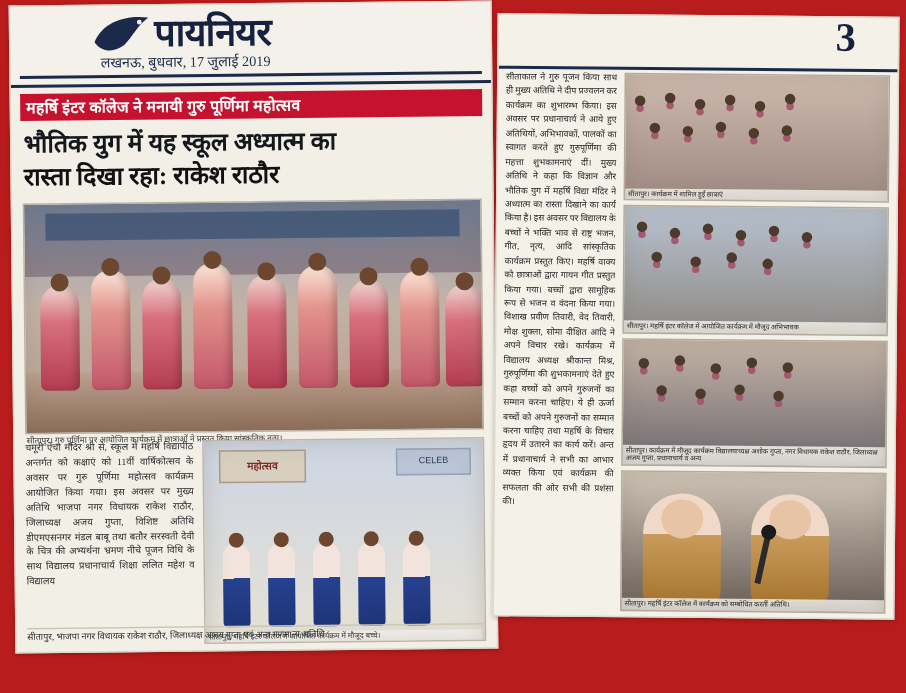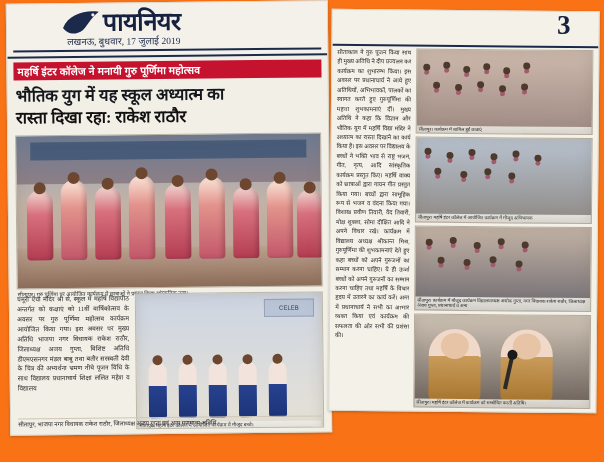--- a/index.html
+++ b/index.html
@@ -10,21 +10,21 @@
     width: 604px;
     height: 462px;
     background: #ffffff;
     font-family: "Liberation Sans", sans-serif;
     overflow: hidden;
     position: relative;
   }
   #page {
     position: absolute;
     inset: 0;
-    background: #f97316;
+    background: #b91c1c;
     text-decoration: underline;
   }
 
   
   .clip {
     position: absolute;
     background: #efece4;
     box-shadow: 0 1px 3px rgba(0,0,0,0.25);
     overflow: hidden;
   }
@@ -411,20 +411,21 @@
       <div class="dancer" style="left:216px; height:72px;"></div>
       <div class="dancer alt" style="left:250px; height:78px;"></div>
       <div class="dancer" style="left:280px; height:68px;"></div>
       <div class="edge-shadow"></div>
     </div>
     <div class="photo-caption">सीतापुर। गुरु पूर्णिमा पर आयोजित कार्यक्रम में छात्राओं ने प्रस्तुत किया सांस्कृतिक नृत्य।</div>
 
     <div class="lower">
       <div class="col-text">चमूरी ऐंचा मंदिर श्री से, स्कूल में महर्षि विद्यापीठ अन्तर्गत को कक्षाएं को 11वीं वार्षिकोत्सव के अवसर पर गुरु पूर्णिमा महोत्सव कार्यक्रम आयोजित किया गया। इस अवसर पर मुख्य अतिथि भाजपा नगर विधायक राकेश राठौर, जिलाध्यक्ष अजय गुप्ता, विशिष्ट अतिथि डीएमएसनगर मंडल बाबू तथा बतौर सरस्वती देवी के चित्र की अभ्यर्थना भ्रमण नीचे पूजन विधि के साथ विद्यालय प्रधानाचार्य शिक्षा ललित महेश व विद्यालय</div>
       <div class="col-photo">
+        <div class="banner2">महोत्सव</div>
         <div class="banner3">CELEB</div>
         <div class="girl" style="left:12px;"></div>
         <div class="girl" style="left:42px;"></div>
         <div class="girl" style="left:72px;"></div>
         <div class="girl" style="left:102px;"></div>
         <div class="girl" style="left:132px;"></div>
         <div class="photo-caption2">सीतापुर। महर्षि इंटर कॉलेज में आयोजित कार्यक्रम में मौजूद बच्चे।</div>
         <div class="edge-shadow"></div>
       </div>
     </div>

